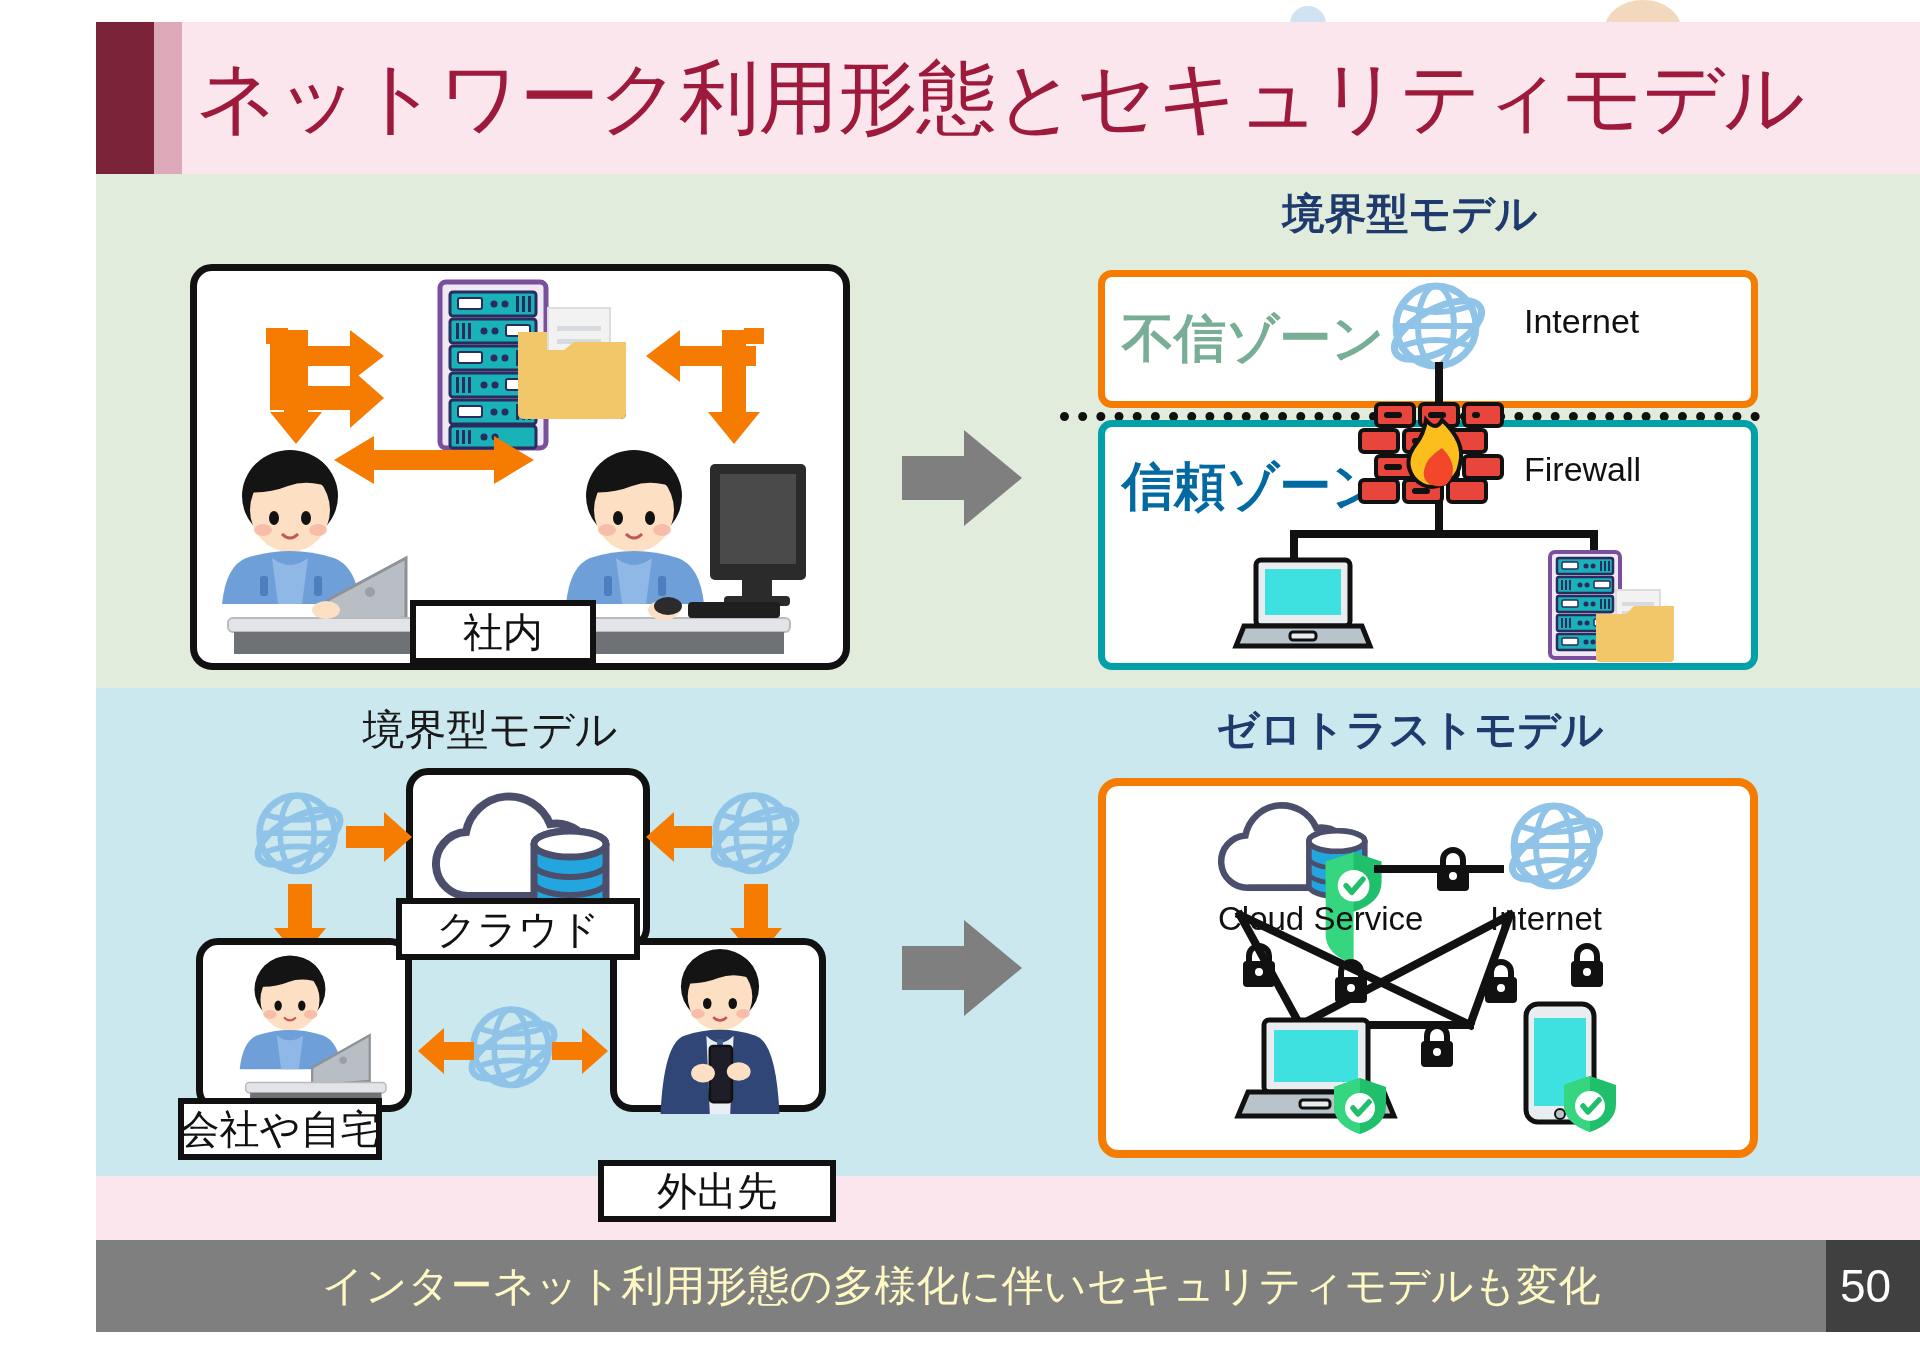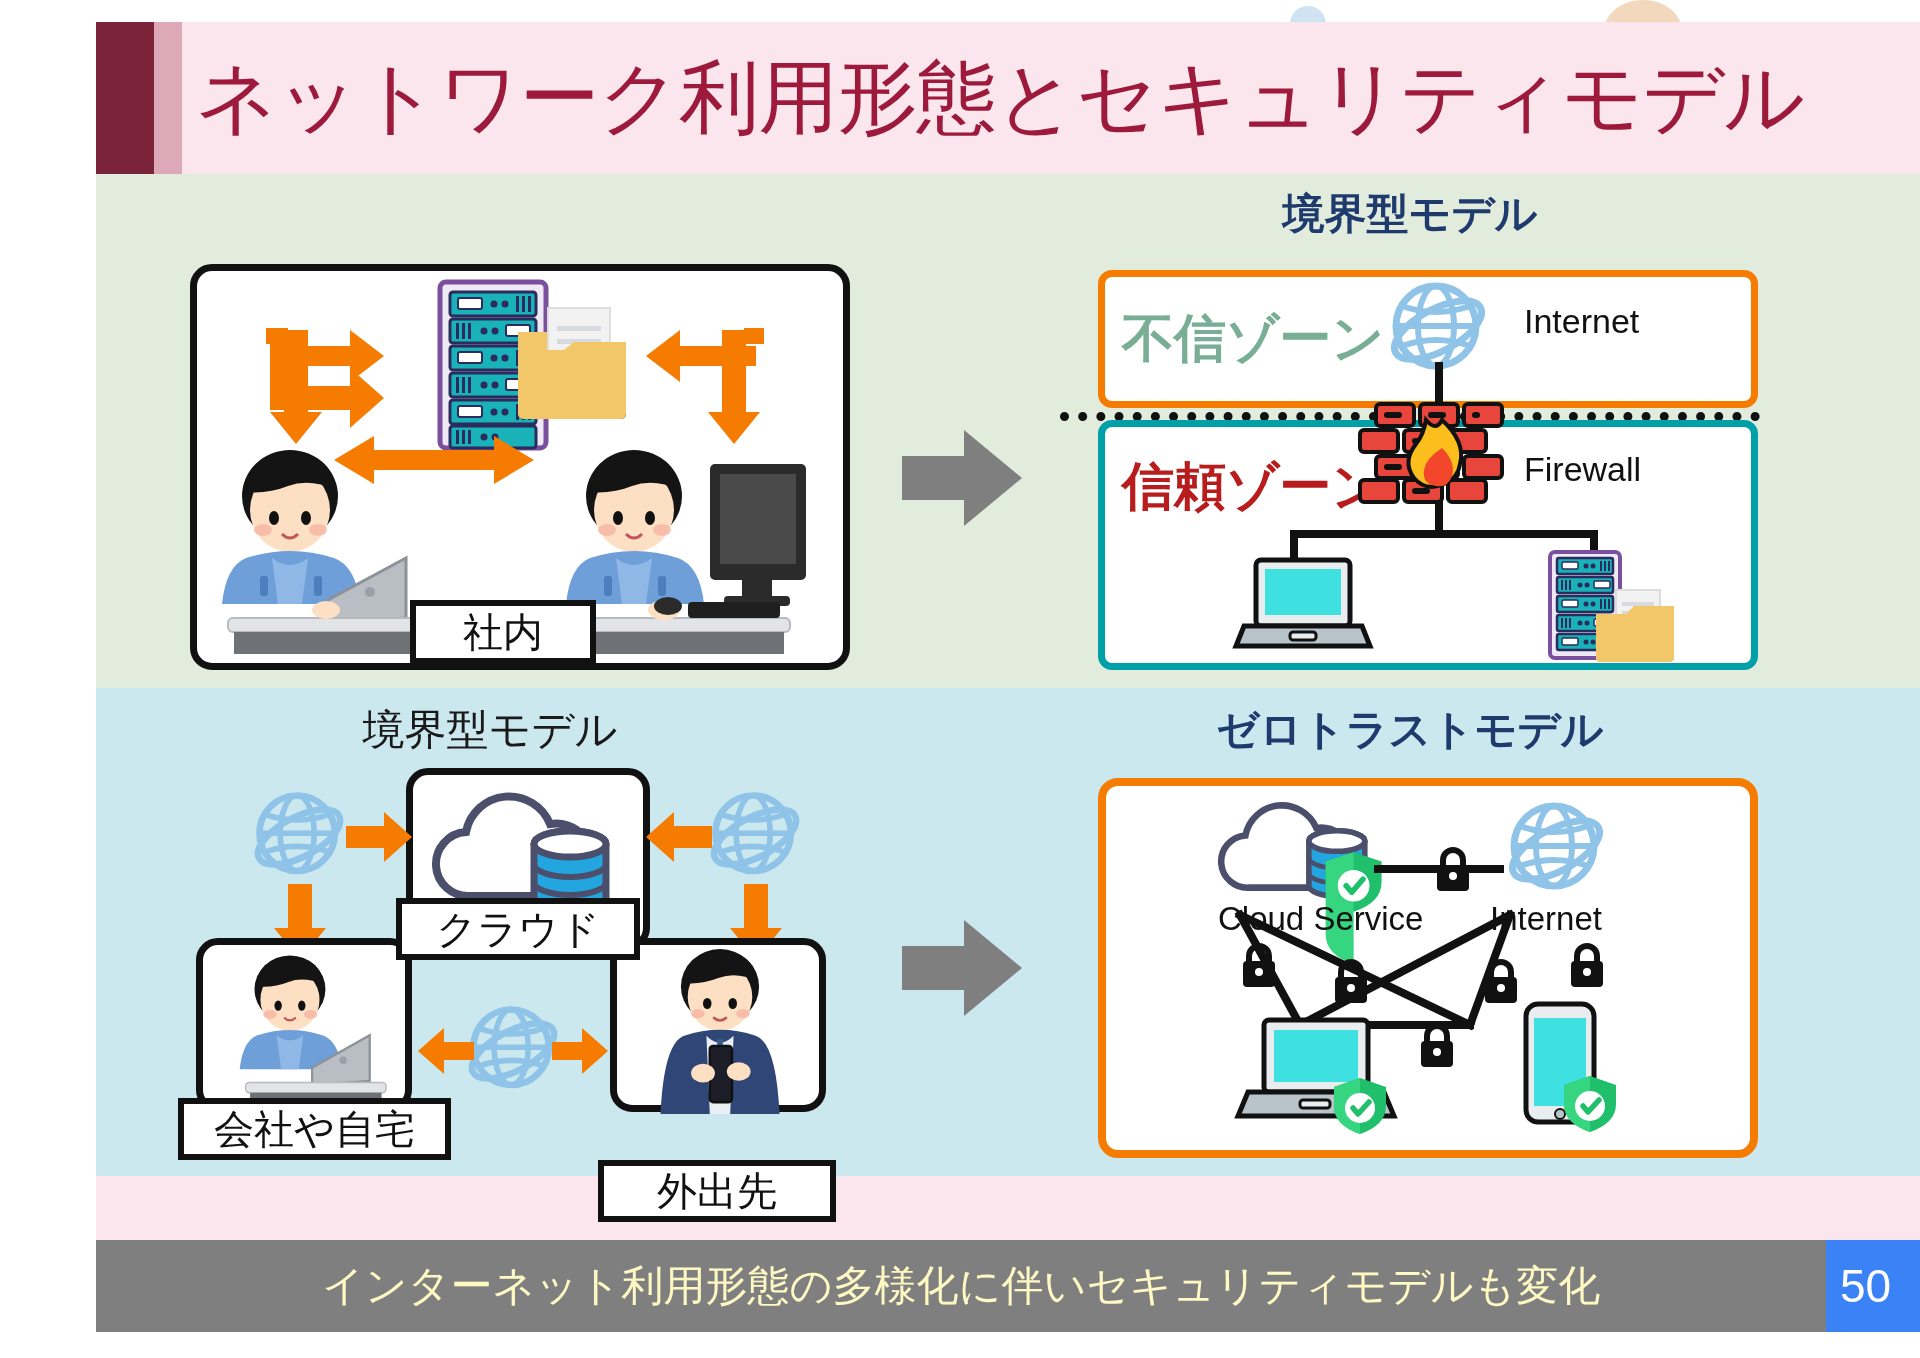--- a/index.html
+++ b/index.html
@@ -95,21 +95,21 @@
     white-space: nowrap;
     z-index: 6;
   }
 
   .zone-label {
     position: absolute;
     font-size: 52px; font-weight: bold;
     white-space: nowrap;
   }
   .zone-label-untrust { color: #78ad96; }
-  .zone-label-trust   { color: #b91c1c; }
+  .zone-label-trust   { color: #0369a1; }
 
   .plain-label {
     position: absolute;
     font-size: 34px; color: #111;
     white-space: nowrap;
   }
 
   
   .dotted-boundary {
     position: absolute;
@@ -125,21 +125,21 @@
     width: 1730px; height: 92px;
     background: #7f7f7f;
     display: flex; align-items: center; justify-content: center;
   }
   .footer-text {
     font-size: 42px; color: #fef9c3; white-space: nowrap;
   }
   .page-box {
     position: absolute; left: 1826px; top: 1240px;
     width: 94px; height: 92px;
-    background: #3b82f6;
+    background: #404040;
     display: flex; align-items: center; justify-content: flex-start;
     padding-left: 14px;
   }
   .page-num { font-size: 46px; color: #ffffff; }
 
   svg { display: block; overflow: visible; }
   .ico { position: absolute; }
 </style>
 </head>
 <body>
@@ -478,21 +478,21 @@
     <ellipse cx="69" cy="90" rx="9" ry="6" fill="#f7b6a5" opacity="0.85"></ellipse>
     <ellipse cx="124" cy="90" rx="9" ry="6" fill="#f7b6a5" opacity="0.85"></ellipse>
     <path d="M88 94 q8 8 16 0" stroke="#c2565a" stroke-width="3" fill="none"></path>
     <path d="M52 118 q44 -14 88 0 q22 8 26 46 H28 q4 -38 24 -46 Z" fill="#6f9fd8"></path>
     <path d="M78 118 q18 14 36 0 l-6 46 h-24 Z" fill="#8fb8e6"></path>
     <path d="M126 162 l78 -44 v62 l-78 6 Z" fill="#b9bec4" stroke="#8d9299" stroke-width="3"></path>
     <circle cx="168" cy="152" r="5" fill="#9aa0a7"></circle>
     <rect x="36" y="182" width="190" height="14" rx="5" fill="#e2e4e7" stroke="#b7babf" stroke-width="2"></rect>
     <rect x="42" y="196" width="178" height="22" fill="#6e7277"></rect>
   </svg>
-  <div class="caption-box" style="left:178px;top:1098px;width:273px;height:62px;">会社や自宅</div>
+  <div class="caption-box" style="left:178px;top:1098px;width:204px;height:62px;">会社や自宅</div>
 
   <div class="panel" style="left:610px;top:938px;width:216px;height:174px;"></div>
   <svg class="ico" style="left:634px;top:944px;" width="172" height="170" viewBox="0 0 200 200">
     <ellipse cx="100" cy="50" rx="46" ry="44" fill="#141414"></ellipse>
     <ellipse cx="100" cy="62" rx="38" ry="40" fill="#fde0c4"></ellipse>
     <path d="M58 46 q6 -38 42 -38 q38 0 44 36 q-24 -12 -46 -4 q-20 8 -40 6 Z" fill="#141414"></path>
     <ellipse cx="85" cy="70" rx="5" ry="6.5" fill="#111"></ellipse>
     <ellipse cx="115" cy="70" rx="5" ry="6.5" fill="#111"></ellipse>
     <ellipse cx="74" cy="82" rx="8" ry="5.5" fill="#f7b6a5" opacity="0.85"></ellipse>
     <ellipse cx="127" cy="82" rx="8" ry="5.5" fill="#f7b6a5" opacity="0.85"></ellipse>

